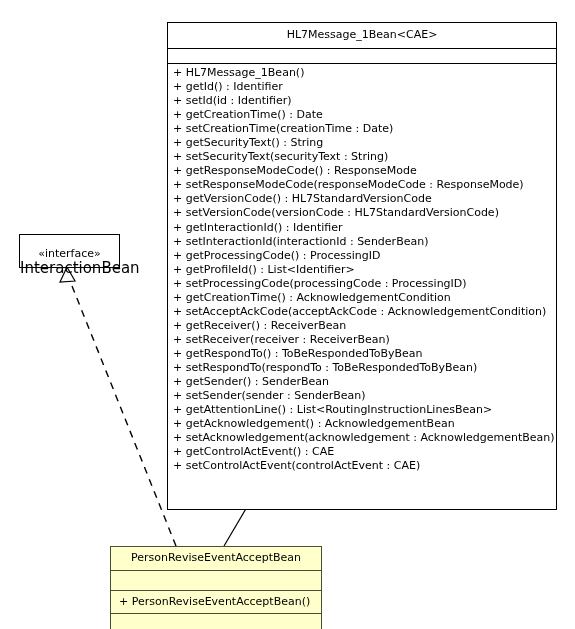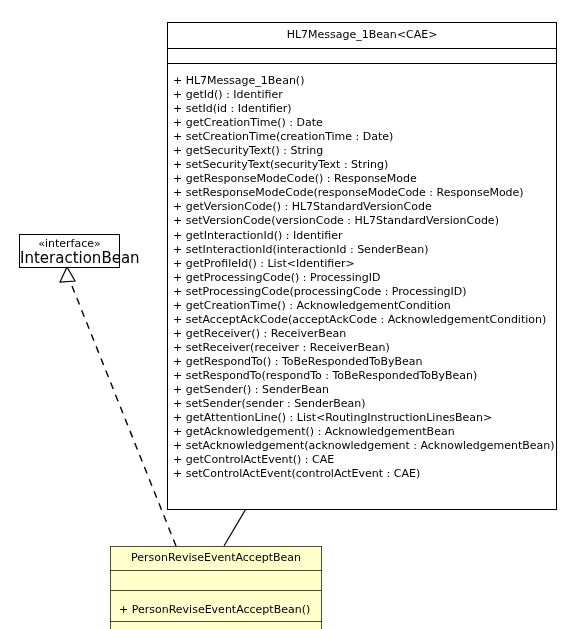--- a/index.html
+++ b/index.html
@@ -36,21 +36,20 @@
     box-sizing: border-box;
     border: 1px solid #000000;
     background: #ffffff;
   }
   .uml-compartment {
     box-sizing: border-box;
     border-bottom: 1px solid #000000;
   }
   .uml-compartment:last-child {
     border-bottom: none;
-    margin-top: 8px;
   }
   .uml-name {
     text-align: center;
     font-size: 11px;
     line-height: 14px;
     color: #000000;
     padding: 4px 4px 5px 4px;
     white-space: nowrap;
   }
   .uml-stereotype {
@@ -85,21 +84,21 @@
     padding-top: 5px;
     padding-bottom: 6px;
   }
 
   
   #interface-class {
     left: 19px;
     top: 234px;
     width: 101px;
     height: 34px;
-    padding: 2px 0 0 0;
+    padding: 12px 0 0 0;
   }
   #interface-class .uml-stereotype { line-height: 14px; }
   #interface-class .uml-iface-name {
     text-align: center;
     font-size: 15px;
     line-height: 15px;
     white-space: nowrap;
   }
 
   
@@ -150,22 +149,22 @@
       <div class="uml-member">+ getCreationTime() : Date</div>
       <div class="uml-member">+ setCreationTime(creationTime : Date)</div>
       <div class="uml-member">+ getSecurityText() : String</div>
       <div class="uml-member">+ setSecurityText(securityText : String)</div>
       <div class="uml-member">+ getResponseModeCode() : ResponseMode</div>
       <div class="uml-member">+ setResponseModeCode(responseModeCode : ResponseMode)</div>
       <div class="uml-member">+ getVersionCode() : HL7StandardVersionCode</div>
       <div class="uml-member">+ setVersionCode(versionCode : HL7StandardVersionCode)</div>
       <div class="uml-member">+ getInteractionId() : Identifier</div>
       <div class="uml-member">+ setInteractionId(interactionId : SenderBean)</div>
+      <div class="uml-member">+ getProcessingCode() : ProcessingID</div>
       <div class="uml-member">+ getProfileId() : List&lt;Identifier&gt;</div>
-      <div class="uml-member">+ getProcessingCode() : ProcessingID</div>
       <div class="uml-member">+ setProcessingCode(processingCode : ProcessingID)</div>
       <div class="uml-member">+ getCreationTime() : AcknowledgementCondition</div>
       <div class="uml-member">+ setAcceptAckCode(acceptAckCode : AcknowledgementCondition)</div>
       <div class="uml-member">+ getReceiver() : ReceiverBean</div>
       <div class="uml-member">+ setReceiver(receiver : ReceiverBean)</div>
       <div class="uml-member">+ getRespondTo() : ToBeRespondedToByBean</div>
       <div class="uml-member">+ setRespondTo(respondTo : ToBeRespondedToByBean)</div>
       <div class="uml-member">+ getSender() : SenderBean</div>
       <div class="uml-member">+ setSender(sender : SenderBean)</div>
       <div class="uml-member">+ getAttentionLine() : List&lt;RoutingInstructionLinesBean&gt;</div>

